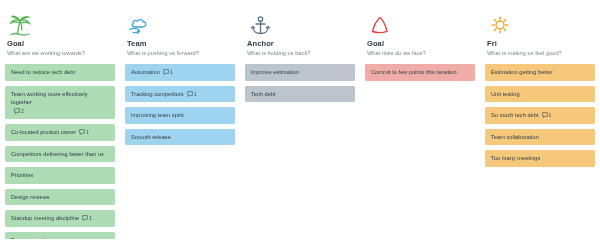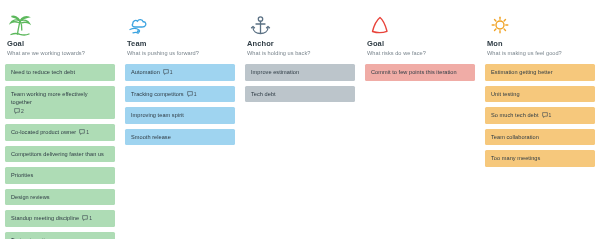--- a/index.html
+++ b/index.html
@@ -258,21 +258,21 @@
             <path d="M13 16.8 V18.8"></path>
             <path d="M5.2 11 H7.2"></path>
             <path d="M18.8 11 H20.8"></path>
             <path d="M7.5 5.5 L8.9 6.9"></path>
             <path d="M17.1 15.1 L18.5 16.5"></path>
             <path d="M18.5 5.5 L17.1 6.9"></path>
             <path d="M8.9 15.1 L7.5 16.5"></path>
           </g>
         </svg>
       </span>
-      <div class="col-title">Mon</div>
+      <div class="col-title">Fri</div>
       <div class="col-subtitle">What is making us feel good?</div>
     </div>
     <div class="cards">
       <div class="card c-sun">
           <span class="card-text">Estimation getting better</span>
         </div>
       <div class="card c-sun">
           <span class="card-text">Unit testing</span>
         </div>
       <div class="card c-sun">

